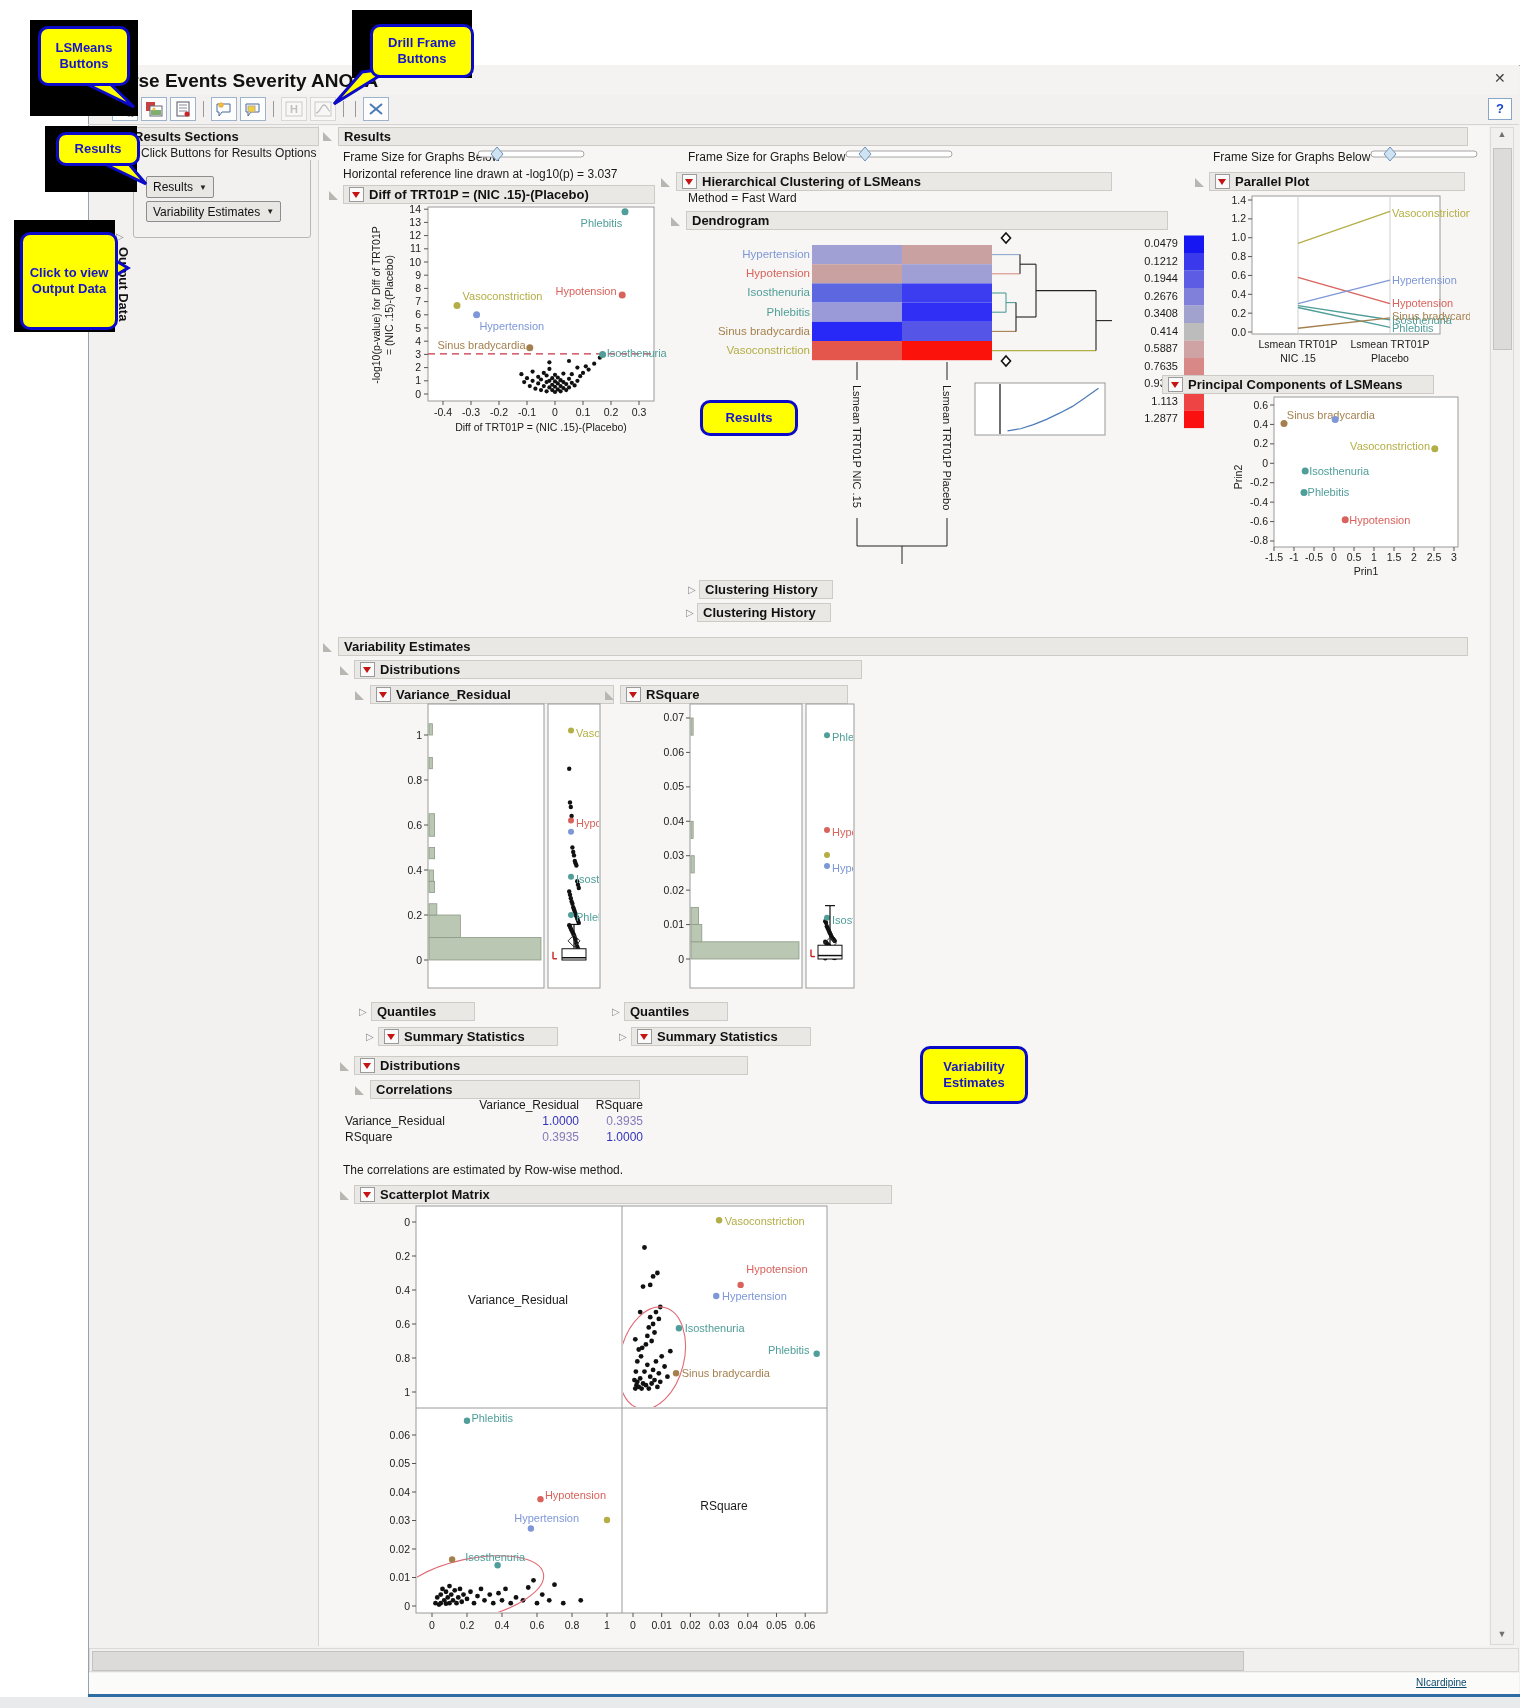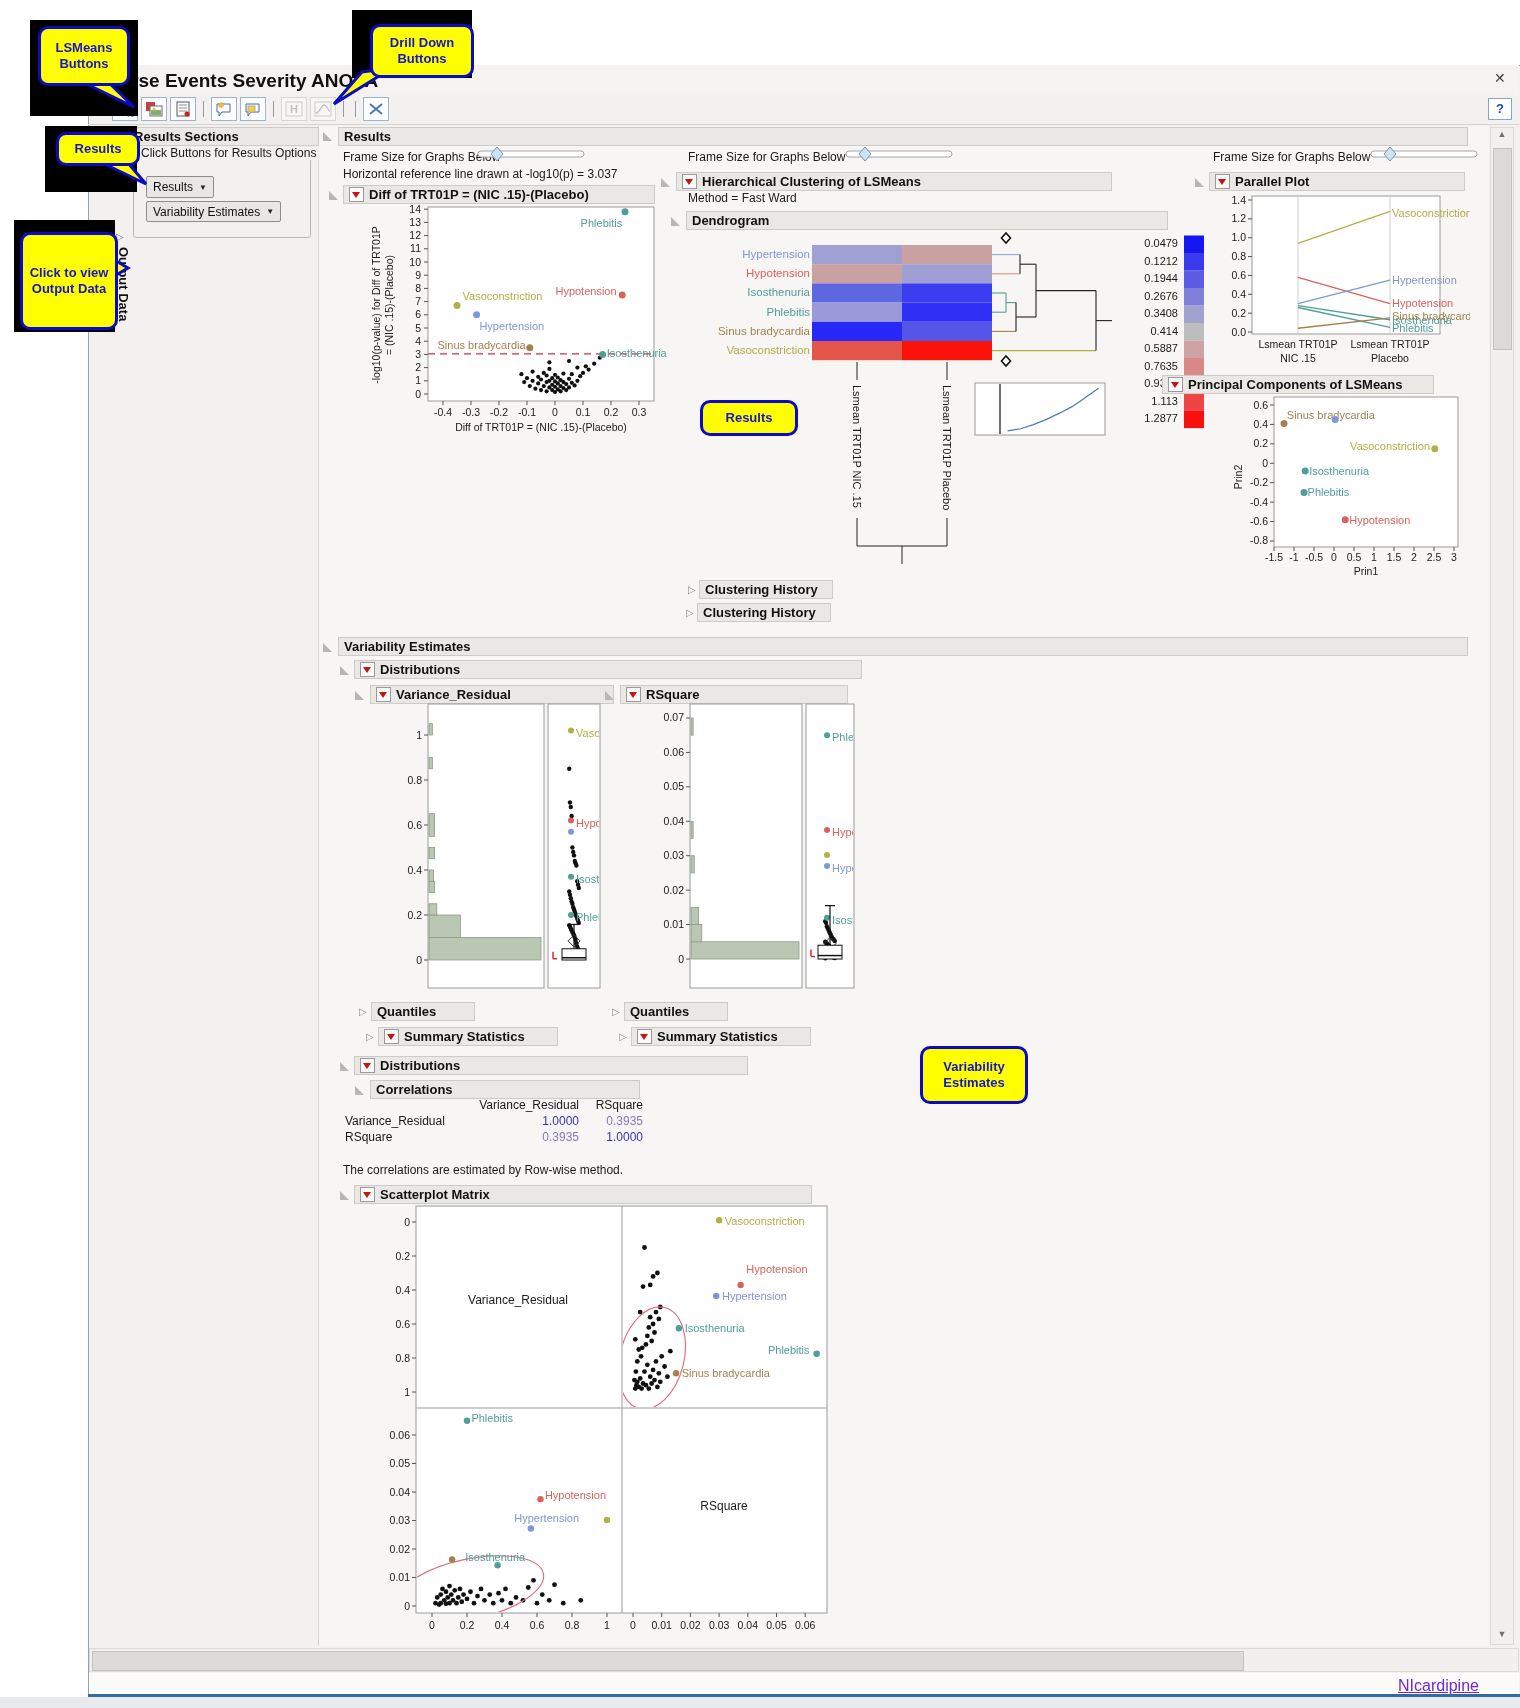--- a/index.html
+++ b/index.html
@@ -35,21 +35,21 @@
   .callout{background:#ffff00;border:3px solid #0a0ac8;border-radius:10px;color:#1515cc;font-weight:bold;font-size:13px;display:flex;align-items:center;justify-content:center;text-align:center;z-index:60;line-height:1.22;}
   .ctail{z-index:55;}
   .corrgrid{display:grid;grid-template-columns:132px 102px 64px;font-size:12px;color:#1a1a1a;row-gap:2px;}
   .corrgrid .h{text-align:right;}
   .corrgrid .n{text-align:right;}
   .note{font-size:12px;color:#1a1a1a;}
   .scroll{background:#f1f0ee;border:1px solid #dcdad8;box-sizing:border-box;}
   .thumb{background:#dddbd9;border:1px solid #c4c2c0;}
   .sarrow{font-size:9px;color:#707070;text-align:center;}
   .statusrow{background:#fbfbfa;}
-  .link{font-size:16px;color:#6d28d9;text-decoration:underline;}
+  .link{font-size:10px;color:#0c4a6e;text-decoration:underline;margin-left:18px;}
   .blueline{background:#2e6da4;}
 </style>
 </head>
 <body>
 
 <div id="root">
 
   <div class="b win"></div>
   <div class="b titlebar"></div>
   <div class="b title">verse Events Severity ANOVA</div>
@@ -706,21 +706,21 @@
       <div class="">Variance_Residual</div>
       <div class="n" style="color: rgb(51, 51, 187);">1.0000</div>
       <div class="n" style="color: rgb(136, 119, 187);">0.3935</div>
       <div class="">RSquare</div>
       <div class="n" style="color: rgb(136, 119, 187);">0.3935</div>
       <div class="n" style="color: rgb(51, 51, 187);">1.0000</div>
     </div>
   <div class="b note" style="left:343px;top:1163px">The correlations are estimated by Row-wise method.</div>
 
   <div class="b tri" style="left:340px;top:1191px"></div>
-  <div class="b obar" style="left:354px;top:1185px;width:458px">
+  <div class="b obar" style="left:354px;top:1185px;width:538px">
       <span class="redbtn"></span>
       <span>Scatterplot Matrix</span>
     </div>
   <svg class="chart" id="splom" style="left:378px;top:1198px" width="474" height="448">
       <rect x="38" y="8" width="411" height="407" fill="#fff" stroke="#9a9a9a"></rect>
       <line x1="244" y1="8" x2="244" y2="415" stroke="#9a9a9a" stroke-width="1"></line>
       <line x1="38" y1="210" x2="449" y2="210" stroke="#9a9a9a" stroke-width="1"></line>
       <text x="140" y="106" font-size="12" font-family="Liberation Sans, sans-serif" fill="#1a1a1a" text-anchor="middle">Variance_Residual</text>
       <text x="346" y="312" font-size="12" font-family="Liberation Sans, sans-serif" fill="#1a1a1a" text-anchor="middle">RSquare</text>
       <line x1="34" y1="194" x2="38" y2="194" stroke="#555" stroke-width="1"></line>
@@ -922,19 +922,19 @@
       <polygon points="64,2 34,6 6,38" fill="#ffff00" stroke="#0a0ac8" stroke-width="3"></polygon>
     </svg>
   <svg class="b ctail" style="left:84px;top:154px" width="70" height="36">
       <polygon points="6,3 38,2 62,30" fill="#ffff00" stroke="#0a0ac8" stroke-width="3"></polygon>
     </svg>
   <svg class="b ctail" style="left:104px;top:250px" width="28" height="36">
       <polygon points="2,5 2,31 24,18" fill="#ffff00" stroke="#0a0ac8" stroke-width="3"></polygon>
     </svg>
 
   <div class="b callout" style="left:38px;top:26px;width:86px;height:54px">LSMeans Buttons</div>
-  <div class="b callout" style="left:370px;top:24px;width:98px;height:48px">Drill Down Buttons</div>
+  <div class="b callout" style="left:370px;top:24px;width:98px;height:48px">Drill Frame Buttons</div>
   <div class="b callout" style="left:56px;top:132px;width:78px;height:28px">Results</div>
   <div class="b callout" style="left:20px;top:232px;width:92px;height:92px">Click to view Output Data</div>
   <div class="b callout" style="left:700px;top:400px;width:92px;height:30px">Results</div>
   <div class="b callout" style="left:920px;top:1046px;width:102px;height:52px">Variability Estimates</div>
 
 </div>
 
 </body></html>

